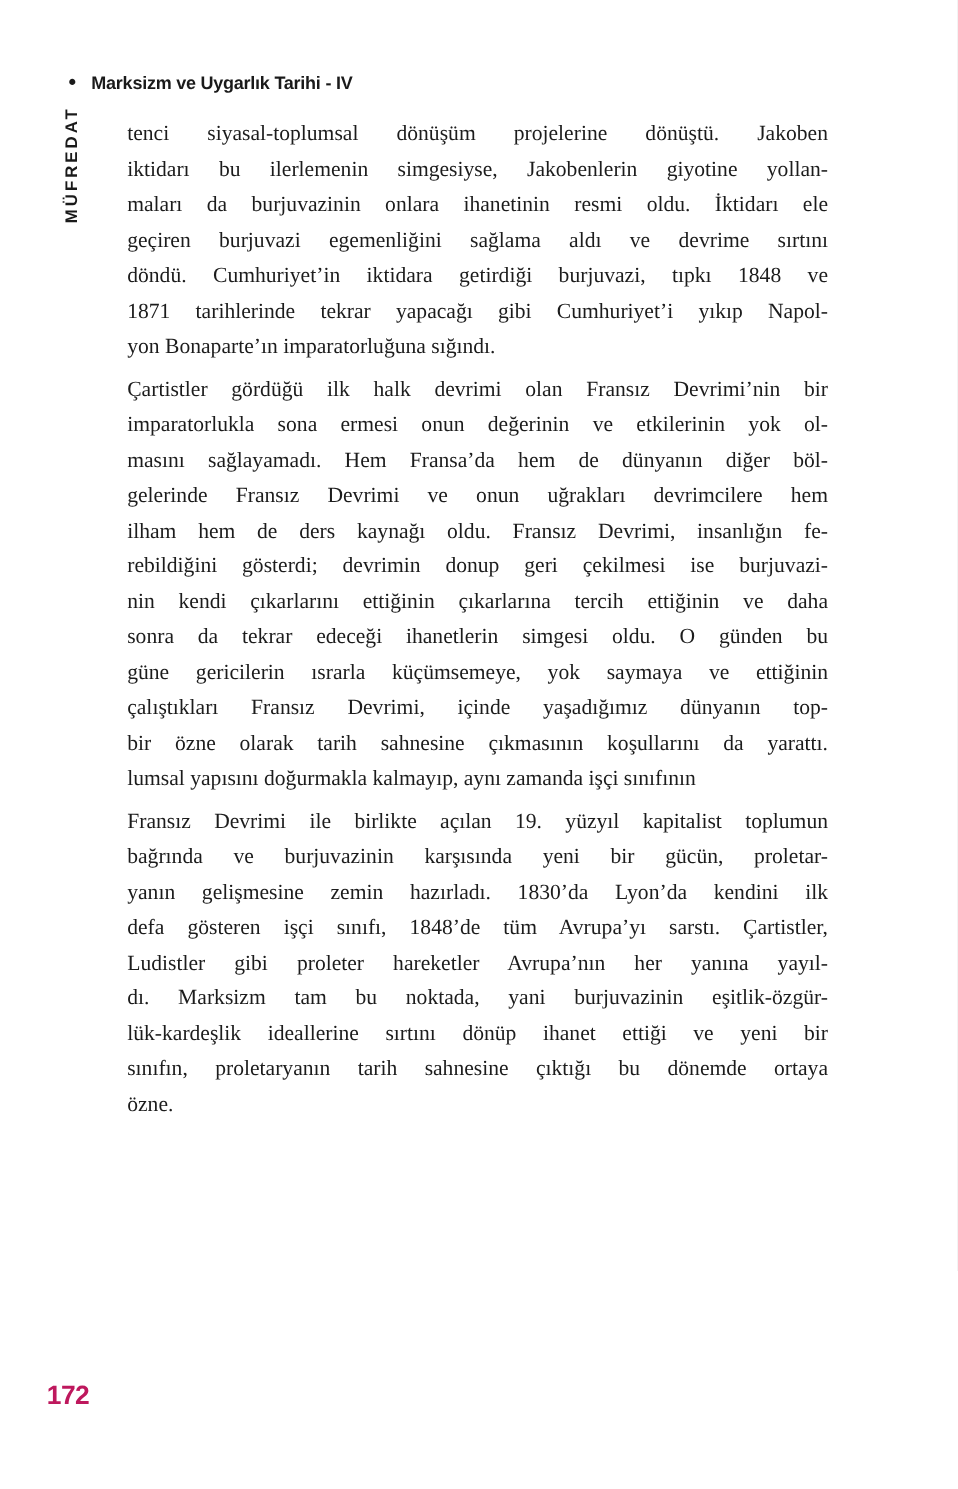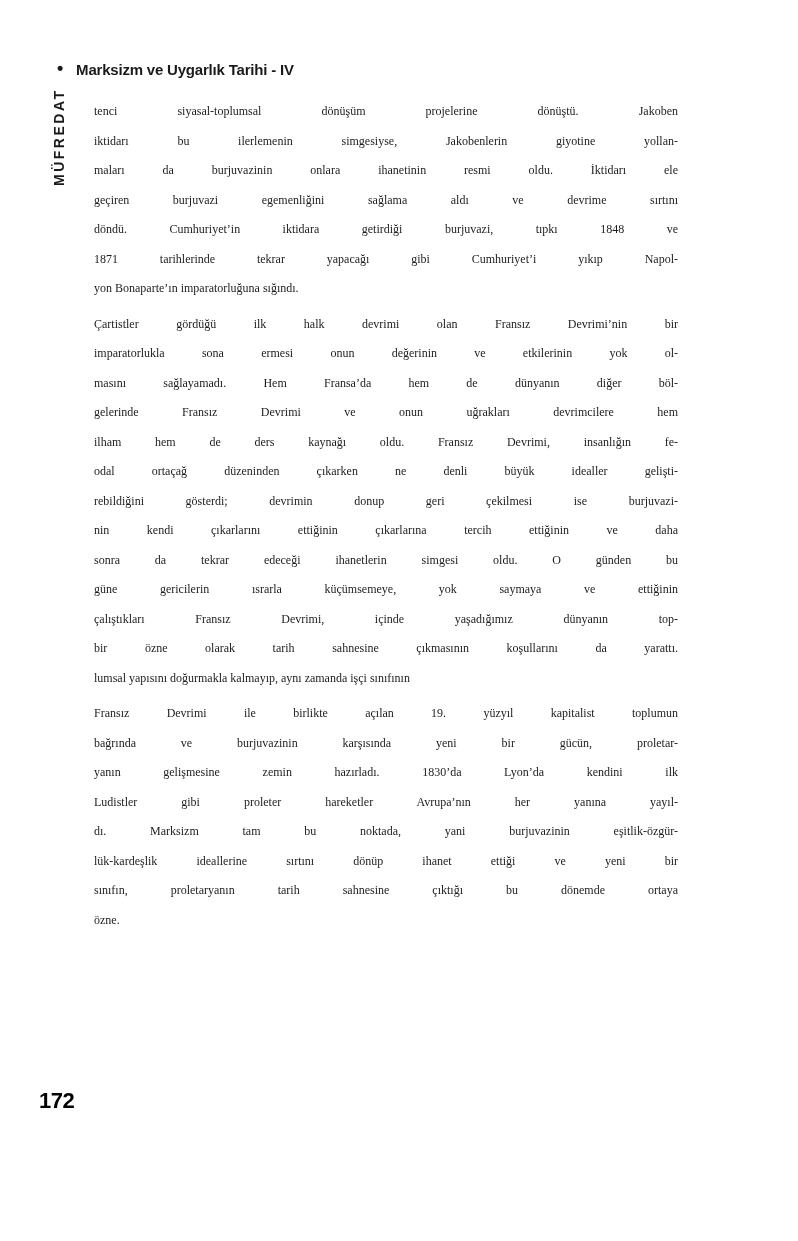--- a/index.html
+++ b/index.html
@@ -44,46 +44,46 @@
     font-weight: 700;
     font-size: 14px;
     letter-spacing: 2.5px;
     color: #1a1a1a;
     white-space: nowrap;
     line-height: 18px;
   }
   
   .body-text {
     position: absolute;
-    left: 94px;
+    left: 106px;
     top: 97px;
     width: 584px;
-    font-size: 12px;
+    font-size: 18px;
     line-height: 29.5px;
     color: #1c1c1c;
   }
   .paragraph { margin-bottom: 6px; }
   .paragraph .line {
     text-align: justify;
     text-align-last: justify;
     overflow: hidden;
   }
   .paragraph .line:last-child {
     text-align-last: left;
   }
   
   .page-number {
     position: absolute;
     left: 39px;
-    top: 1088px;
+    top: 1150px;
     font-family: "Liberation Sans", sans-serif;
     font-weight: 700;
     font-size: 22px;
     letter-spacing: -0.5px;
-    color: #000000;
+    color: #be185d;
   }
 </style>
 </head>
 <body>
 
 <div class="page">
 
   <div class="page-header">
     <span class="bullet">•</span>
     <span>Marksizm ve Uygarlık Tarihi - IV</span>
@@ -100,33 +100,33 @@
         <div class="line">döndü. Cumhuriyet’in iktidara getirdiği burjuvazi, tıpkı 1848 ve</div>
         <div class="line">1871 tarihlerinde tekrar yapacağı gibi Cumhuriyet’i yıkıp Napol-</div>
         <div class="line">yon Bonaparte’ın imparatorluğuna sığındı.</div>
       </div>
       <div class="paragraph">
         <div class="line">Çartistler gördüğü ilk halk devrimi olan Fransız Devrimi’nin bir</div>
         <div class="line">imparatorlukla sona ermesi onun değerinin ve etkilerinin yok ol-</div>
         <div class="line">masını sağlayamadı. Hem Fransa’da hem de dünyanın diğer böl-</div>
         <div class="line">gelerinde Fransız Devrimi ve onun uğrakları devrimcilere hem</div>
         <div class="line">ilham hem de ders kaynağı oldu. Fransız Devrimi, insanlığın fe-</div>
-        <div class="line">odal ortaçağ düzeninden çıkarken ne denli büyük idealler gelişti-</div>
         <div class="line">rebildiğini gösterdi; devrimin donup geri çekilmesi ise burjuvazi-</div>
         <div class="line">nin kendi çıkarlarını ettiğinin çıkarlarına tercih ettiğinin ve daha</div>
         <div class="line">sonra da tekrar edeceği ihanetlerin simgesi oldu. O günden bu</div>
         <div class="line">güne gericilerin ısrarla küçümsemeye, yok saymaya ve ettiğinin</div>
         <div class="line">çalıştıkları Fransız Devrimi, içinde yaşadığımız dünyanın top-</div>
         <div class="line">bir özne olarak tarih sahnesine çıkmasının koşullarını da yarattı.</div>
         <div class="line">lumsal yapısını doğurmakla kalmayıp, aynı zamanda işçi sınıfının</div>
       </div>
       <div class="paragraph">
         <div class="line">Fransız Devrimi ile birlikte açılan 19. yüzyıl kapitalist toplumun</div>
         <div class="line">bağrında ve burjuvazinin karşısında yeni bir gücün, proletar-</div>
         <div class="line">yanın gelişmesine zemin hazırladı. 1830’da Lyon’da kendini ilk</div>
+        <div class="line">defa gösteren işçi sınıfı, 1848’de tüm Avrupa’yı sarstı. Çartistler,</div>
         <div class="line">Ludistler gibi proleter hareketler Avrupa’nın her yanına yayıl-</div>
         <div class="line">dı. Marksizm tam bu noktada, yani burjuvazinin eşitlik-özgür-</div>
         <div class="line">lük-kardeşlik ideallerine sırtını dönüp ihanet ettiği ve yeni bir</div>
         <div class="line">sınıfın, proletaryanın tarih sahnesine çıktığı bu dönemde ortaya</div>
         <div class="line">özne.</div>
       </div>
     </div>
 
   <div class="page-number">172</div>
 

